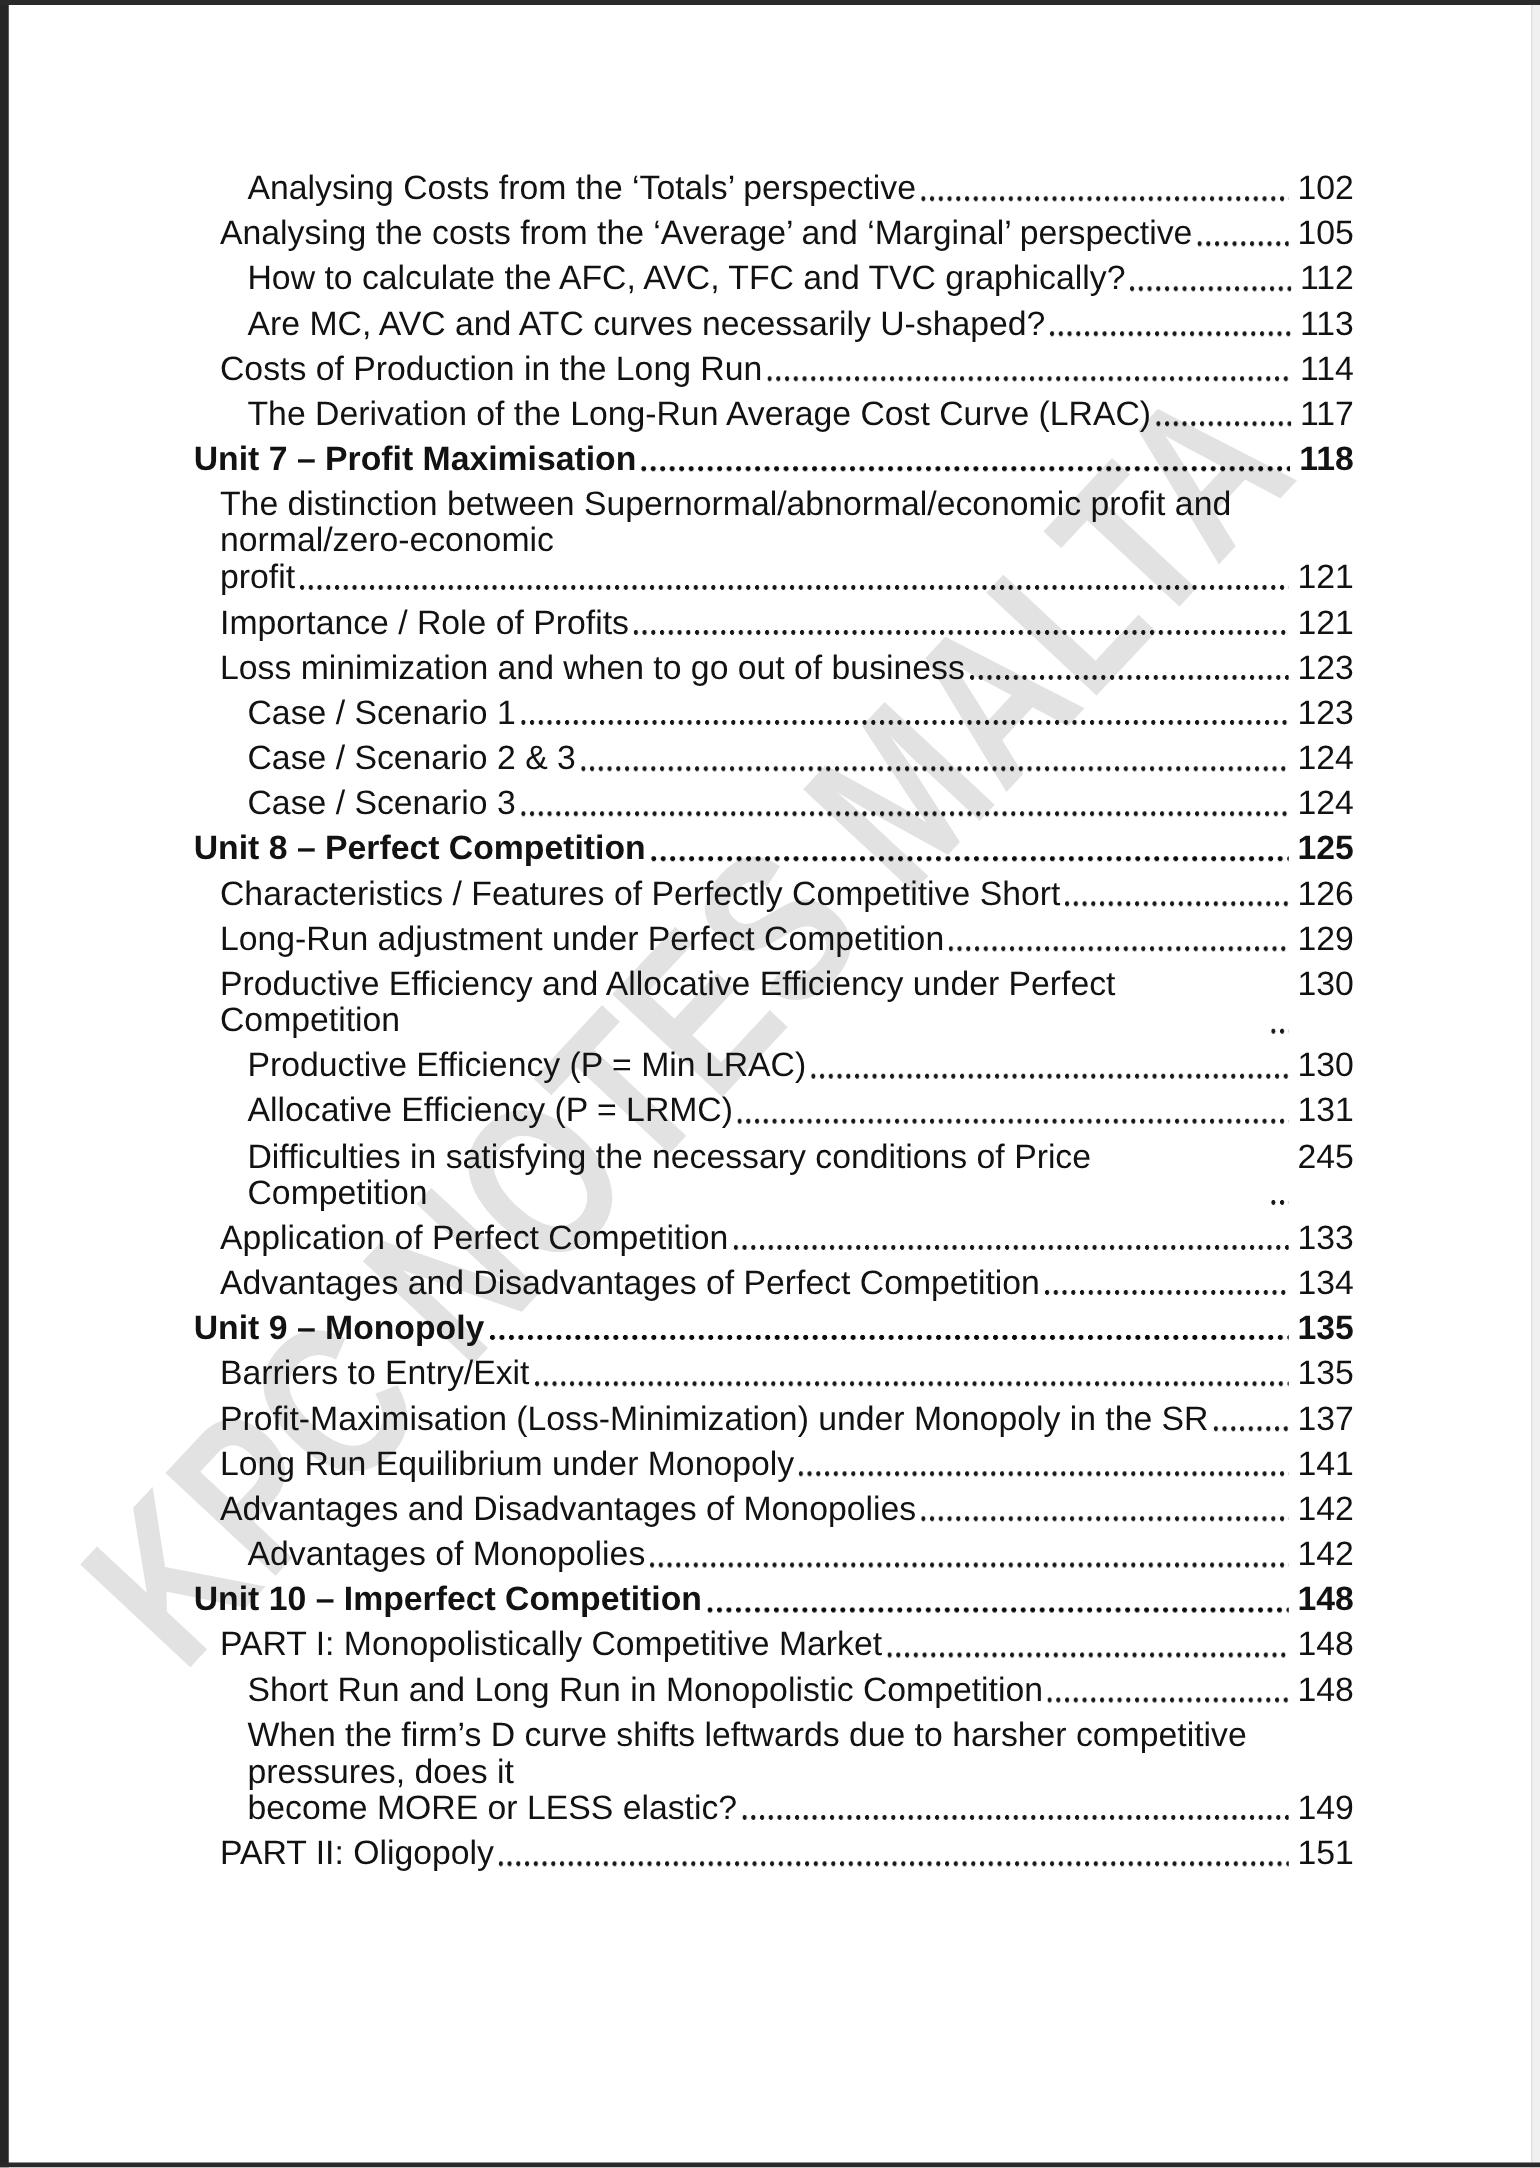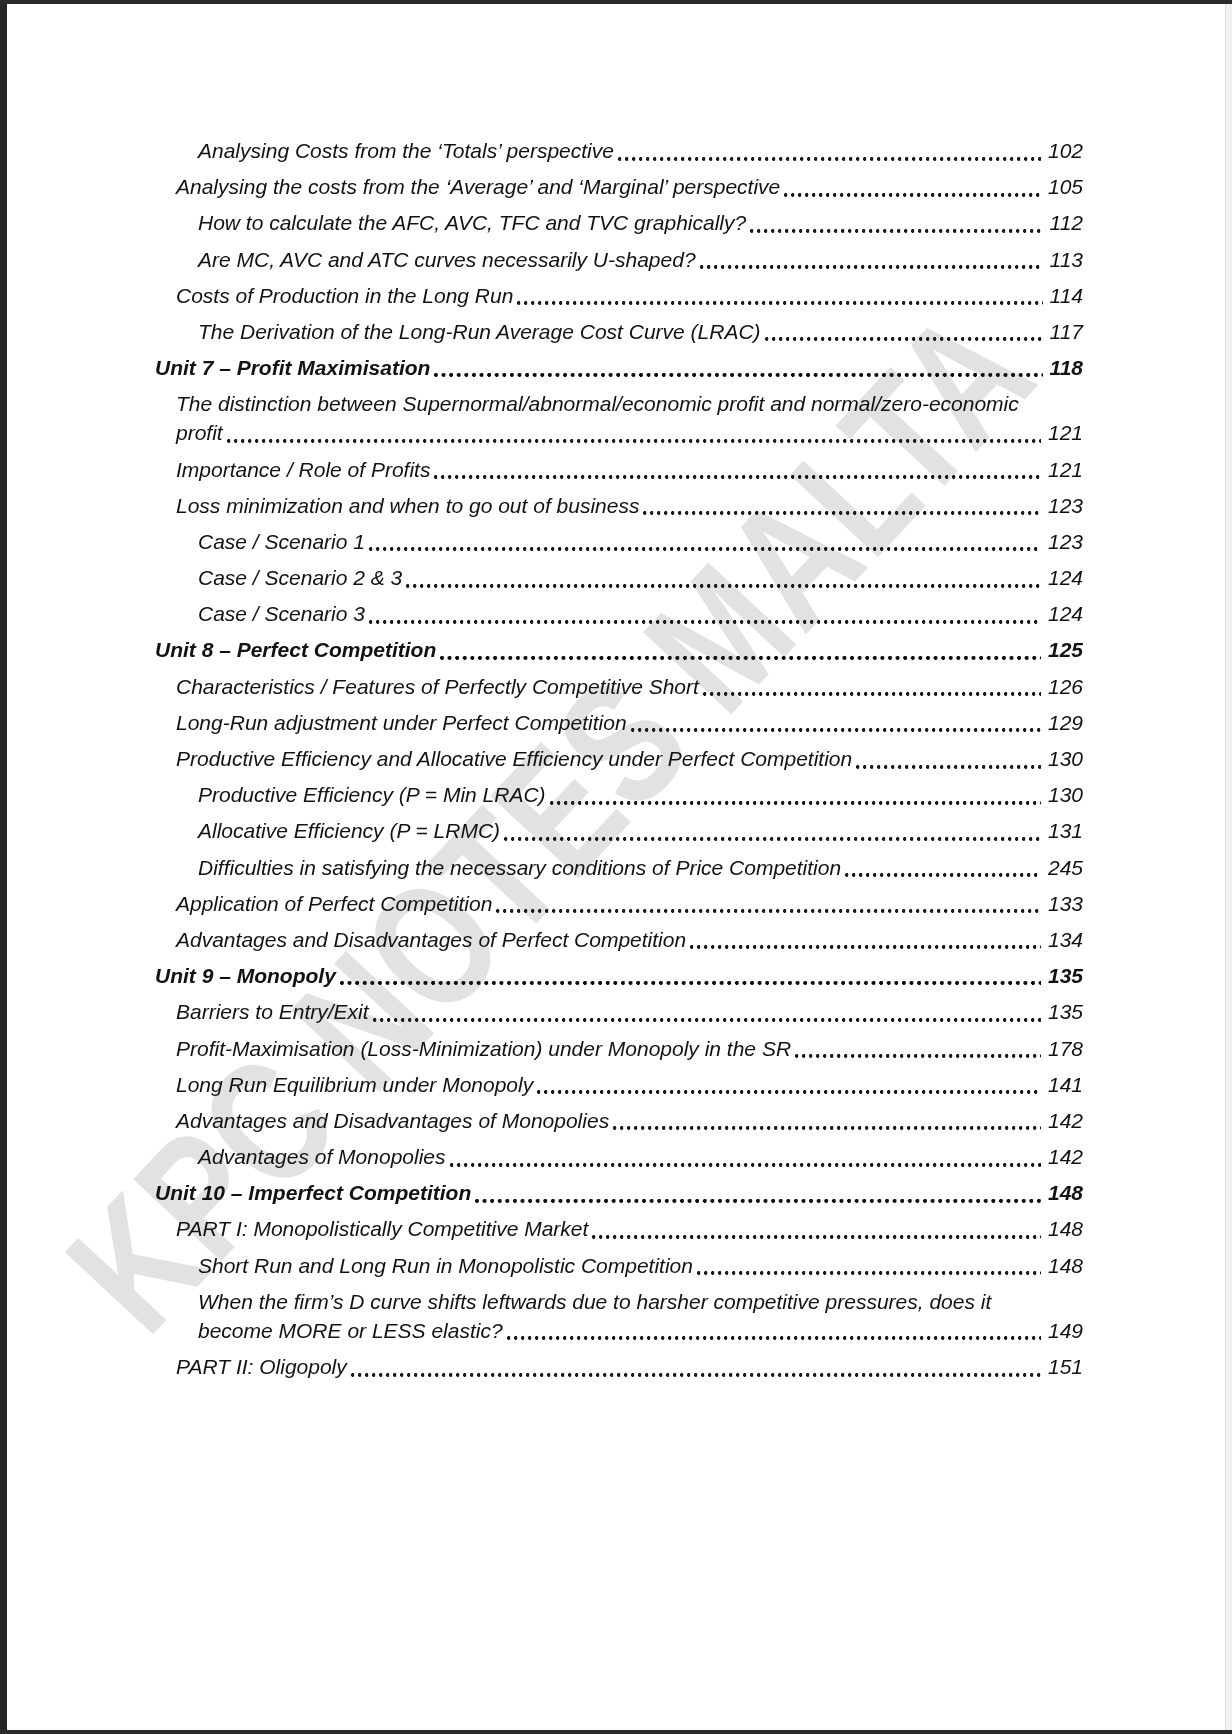--- a/index.html
+++ b/index.html
@@ -49,23 +49,22 @@
     z-index: 1;
     user-select: none;
   }
   
   .toc {
     position: absolute;
     left: 155px;
     top: 136px;
     width: 928px; 
     z-index: 2;
-    font-size: 21px;
+    font-size: 27px;
     line-height: 29px;
-    font-style: italic;
   }
   .row { margin-bottom: 7.2px; }
   .row .line { display: flex; align-items: baseline; }
   .lvl1 { margin-left: 0; font-weight: 700; }
   .lvl2 { margin-left: 21px; }
   .lvl3 { margin-left: 43px; }
   .t { flex: 0 1 auto; white-space: pre-wrap; }
   .leader {
     flex: 1 1 auto;
     min-width: 14px;
@@ -257,21 +256,21 @@
         <div class="line">
           <span class="t">Barriers to Entry/Exit</span>
           <span class="leader"></span>
           <span class="pg">135</span>
         </div>
       </div>
       <div class="row lvl2">
         <div class="line">
           <span class="t">Profit-Maximisation (Loss-Minimization) under Monopoly in the SR</span>
           <span class="leader"></span>
-          <span class="pg">178</span>
+          <span class="pg">137</span>
         </div>
       </div>
       <div class="row lvl2">
         <div class="line">
           <span class="t">Long Run Equilibrium under Monopoly</span>
           <span class="leader"></span>
           <span class="pg">141</span>
         </div>
       </div>
       <div class="row lvl2">

